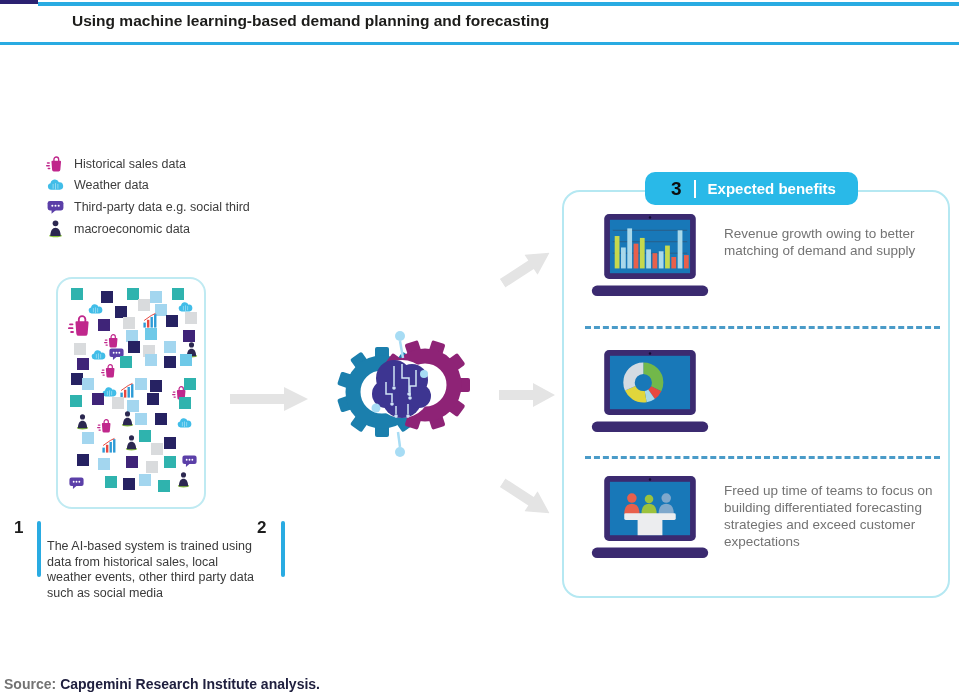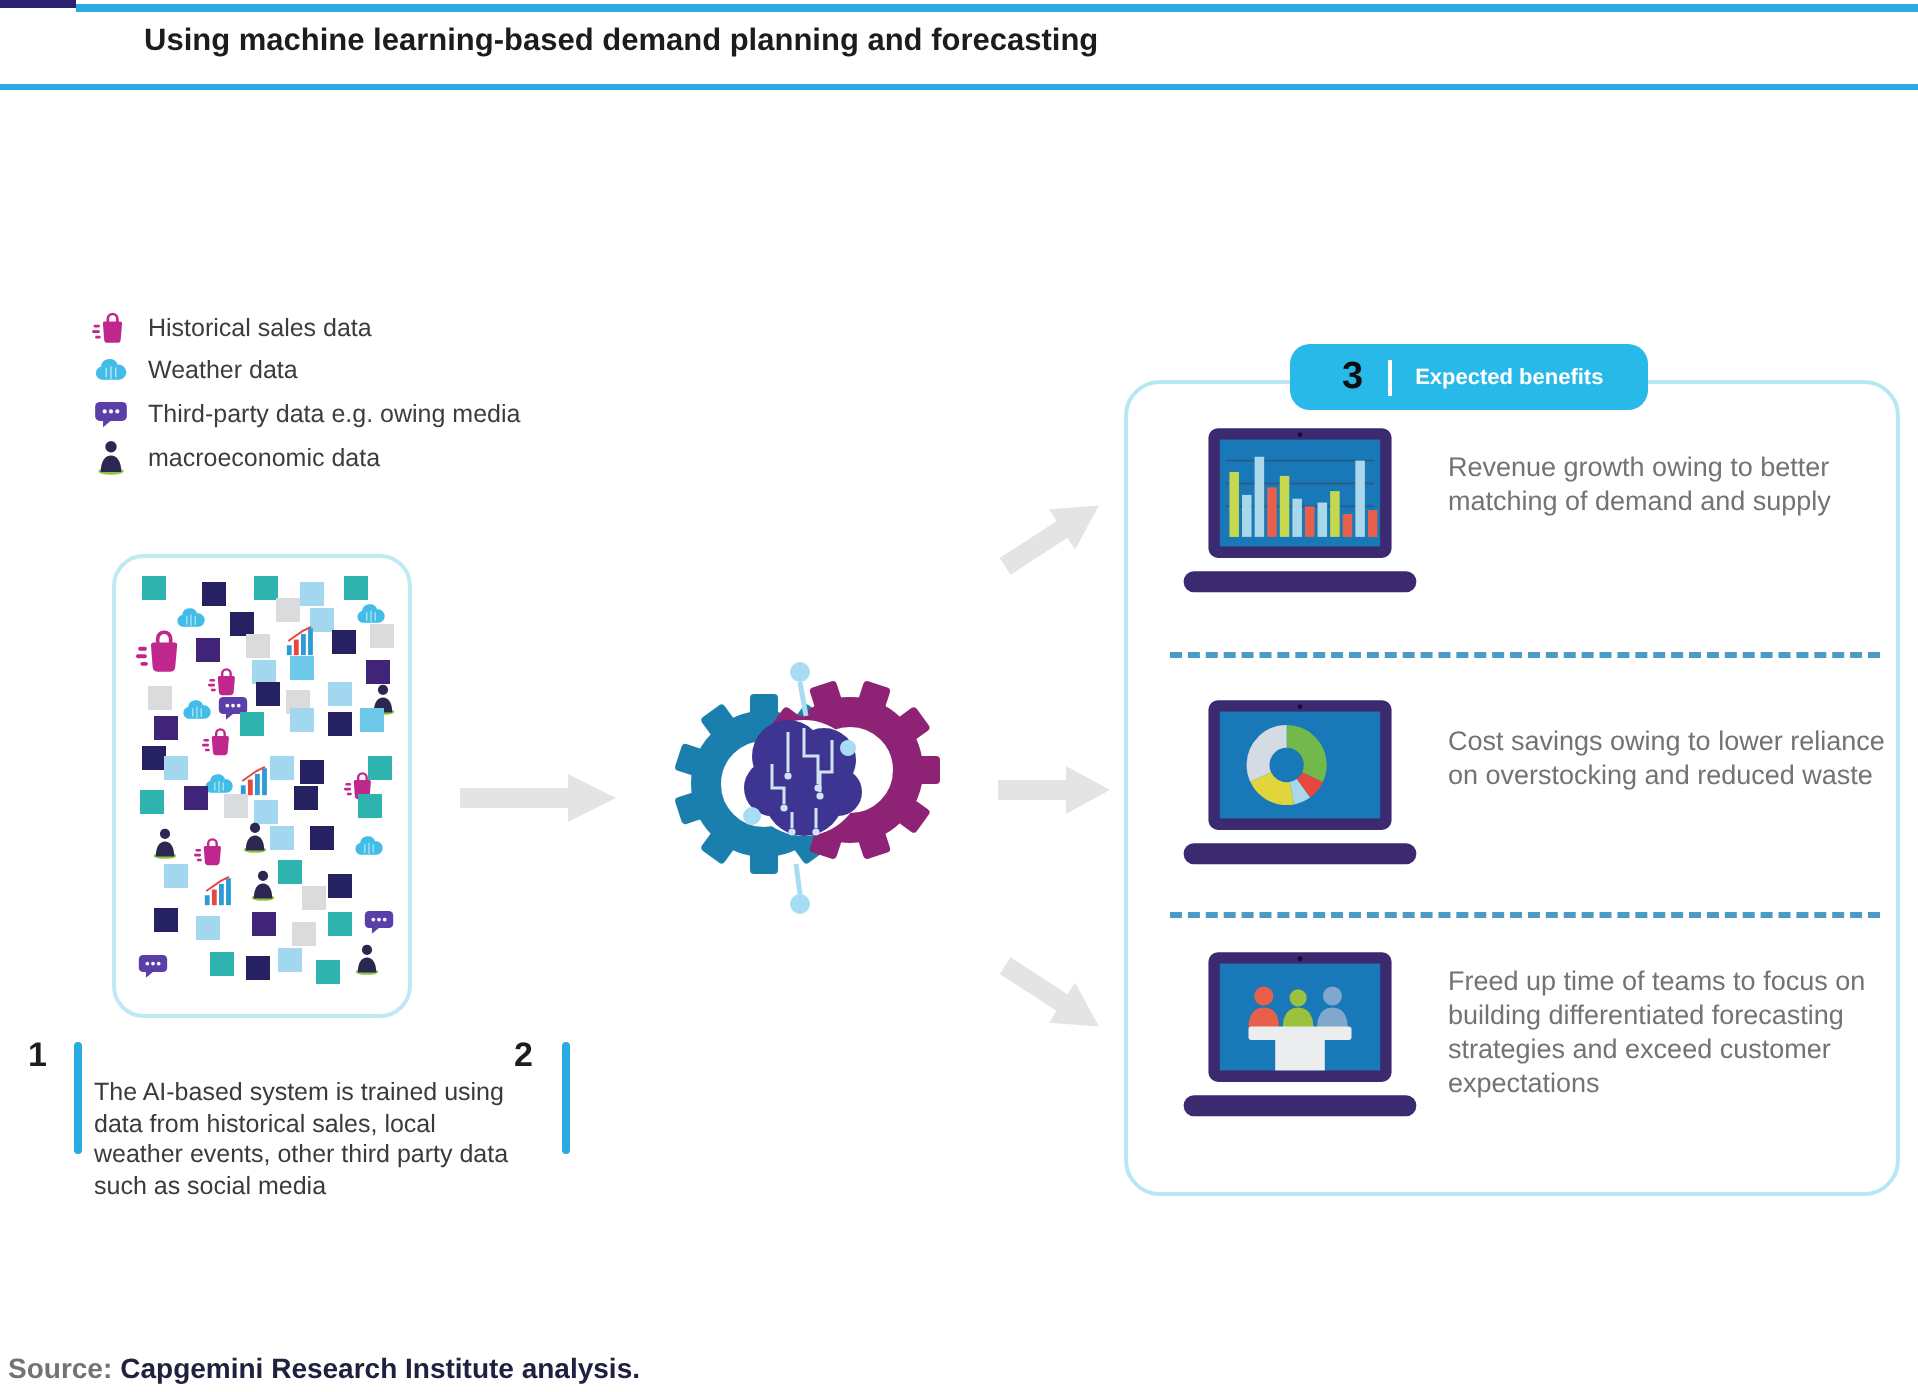--- a/index.html
+++ b/index.html
@@ -32,21 +32,21 @@
   
   #gear{left:336px;top:328px;width:134px;height:134px;}
 
   
   #benefits-panel{left:562px;top:190px;width:384px;height:404px;
                   border:2.5px solid #b5e8f2;border-radius:18px;}
   #benefits-badge{left:645px;top:172px;height:33px;display:flex;align-items:center;
                   background:#29b9e8;border-radius:10px;padding:0 22px 0 26px;gap:12px;}
   #badge-number{font-size:19px;font-weight:bold;color:#0d0d0d;}
   #badge-divider{width:2px;height:18px;background:#fff;}
-  #badge-label{font-size:11px;font-weight:bold;color:#fff;text-align:right;}
+  #badge-label{font-size:15px;font-weight:bold;color:#fff;text-align:right;}
   .benefit-text{width:224px;font-size:13.5px;line-height:1.27;color:#737373;}
   .laptop{width:124px;height:88px;}
   .dash-sep{left:585px;width:355px;height:0;border-top:3px dashed #4a9bc8;}
 
   
   .step-number{font-size:17px;font-weight:bold;color:#1d1d1d;}
   .step-bar{width:3.5px;height:56px;background:#29abe2;border-radius:2px;}
   .step-text{font-size:12.5px;line-height:1.24;color:#3a3a3a;}
 
   
@@ -95,21 +95,21 @@
     <rect x="2" y="5" width="20" height="12" rx="3"></rect>
               <path d="M7 16 v5 l6 -5 Z"></path>
             </g>
     <g fill="#fff">
               <circle cx="8" cy="11" r="1.3"></circle>
               <circle cx="12" cy="11" r="1.3"></circle>
               <circle cx="16" cy="11" r="1.3"></circle>
             </g>
           </svg>
         </span>
-        <span class="legend-label">Third-party data e.g. owing media</span>
+        <span class="legend-label">Third-party data e.g. social third</span>
       </div>
       <div class="legend-row">
         <span class="legend-icon">
           <svg width="19" height="19" viewBox="0 0 24 24">
     <ellipse cx="12" cy="21" rx="8" ry="2.2" fill="#8cc63f"></ellipse>
     <circle cx="12" cy="5.5" r="3.6" fill="#2b2750"></circle>
     <path d="M5.5 21.5 c0 -7 2.8 -10.5 6.5 -10.5 s6.5 3.5 6.5 10.5 Z" fill="#2b2750"></path>
           </svg>
         </span>
         <span class="legend-label">macroeconomic data</span>
@@ -474,21 +474,20 @@
     <rect x="23" y="7" width="84" height="56" fill="#1878b8"></rect>
     <g transform="rotate(-90 58 35)">
           <circle cx="58" cy="35" r="15" fill="none" stroke="#72b84a" stroke-width="12" stroke-dasharray="30.15928947446201 64.08849013323177" stroke-dashoffset="0"></circle>
           <circle cx="58" cy="35" r="15" fill="none" stroke="#e8473f" stroke-width="12" stroke-dasharray="7.539822368615503 86.70795723907828" stroke-dashoffset="-30.15928947446201"></circle>
           <circle cx="58" cy="35" r="15" fill="none" stroke="#a8d8ea" stroke-width="12" stroke-dasharray="6.597344572538565 87.65043503515523" stroke-dashoffset="-37.69911184307751"></circle>
           <circle cx="58" cy="35" r="15" fill="none" stroke="#e0d63c" stroke-width="12" stroke-dasharray="19.792033717615695 74.45574589007809" stroke-dashoffset="-44.29645641561608"></circle>
           <circle cx="58" cy="35" r="15" fill="none" stroke="#d4dbe2" stroke-width="12" stroke-dasharray="30.15928947446201 64.08849013323177" stroke-dashoffset="-64.08849013323177"></circle>
         </g>
     <rect x="4" y="76" width="122" height="11" rx="5.5" fill="#3b2a70"></rect>
       </svg></div>
-  <div class="abs benefit-text" style="left:724px;top:362px">Cost savings owing to lower reliance on overstocking and reduced waste</div>
   <div class="abs dash-sep" style="top:456px"></div>
 
   <div class="abs laptop" id="laptop-2" style="left:588px;top:475px"><svg width="124" height="88" viewBox="0 0 130 92">
     <rect x="17" y="1" width="96" height="68" rx="5" fill="#3b2a70"></rect>
     <circle cx="65" cy="4.5" r="1.3" fill="#140d35"></circle>
     <rect x="23" y="7" width="84" height="56" fill="#1878b8"></rect>
     <g>
           <circle cx="46" cy="24" r="5" fill="#e8604c"></circle>
       <path d="M38 41 q0 -11 8 -11 q8 0 8 11 Z" fill="#e8604c"></path>
           <circle cx="64" cy="25" r="4.5" fill="#9cc23d"></circle>

